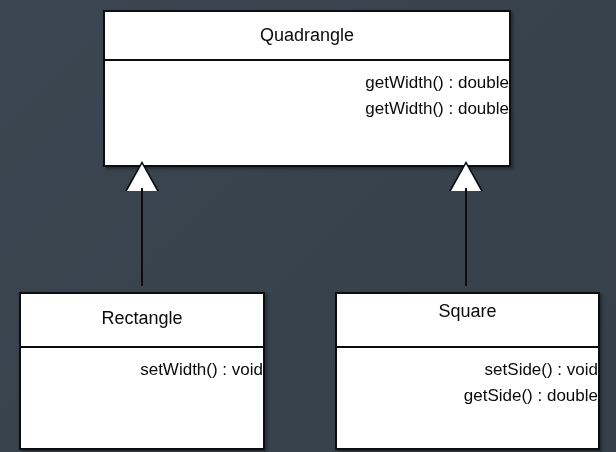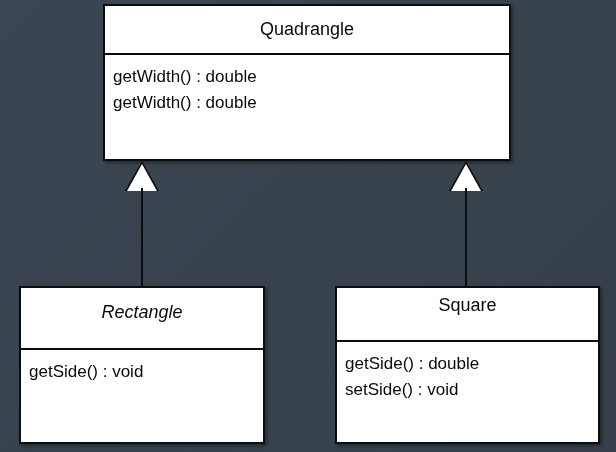--- a/index.html
+++ b/index.html
@@ -21,20 +21,21 @@
     overflow: hidden;
   }
 
   
   .uml-class {
     position: absolute;
     background: #ffffff;
     border: 2px solid #0b0d0f;
     box-sizing: border-box;
     box-shadow: 2px 2px 3px rgba(0,0,0,0.38);
+    margin-top: 6px;
   }
   .uml-title {
     text-align: center;
     color: #0a0a0a;
     font-size: 18px;
     line-height: 1;
     white-space: nowrap;
     box-sizing: border-box;
   }
   .uml-divider {
@@ -45,39 +46,39 @@
   }
   .uml-members {
     box-sizing: border-box;
     padding: 9px 0 0 8px;
   }
   .uml-member {
     color: #0a0a0a;
     font-size: 17px;
     line-height: 26px;
     white-space: nowrap;
-    text-align: left;
+    text-align: right;
   }
 
   
   #class-quadrangle {
     left: 103px;
     top: 4px;
     width: 408px;
     height: 157px;
   }
   #class-quadrangle .uml-title { padding-top: 14px; height: 47px; }
 
   #class-rectangle {
     left: 19px;
     top: 286px;
     width: 246px;
     height: 158px;
   }
-  #class-rectangle .uml-title { padding-top: 15px; height: 60px; font-style: italic; }
+  #class-rectangle .uml-title { padding-top: 15px; height: 52px; }
 
   #class-square {
     left: 335px;
     top: 286px;
     width: 265px;
     height: 158px;
   }
   #class-square .uml-title { padding-top: 8px; height: 52px; }
 
   
@@ -138,26 +139,26 @@
   <div class="connector">
     <div class="connector-arrow-outline" id="conn-right-arrow-outline"></div>
     <div class="connector-arrow" id="conn-right-arrow"></div>
     <div class="connector-line" id="conn-right-line"></div>
   </div>
 
   <div class="uml-class" id="class-rectangle">
     <div class="uml-title">Rectangle</div>
     <div class="uml-divider"></div>
     <div class="uml-members">
-      <div class="uml-member">getSide() : void</div>
+      <div class="uml-member">setWidth() : void</div>
     </div>
   </div>
 
   <div class="uml-class" id="class-square">
     <div class="uml-title">Square</div>
     <div class="uml-divider"></div>
     <div class="uml-members">
+      <div class="uml-member">setSide() : void</div>
       <div class="uml-member">getSide() : double</div>
-      <div class="uml-member">setSide() : void</div>
     </div>
   </div>
 
 </div>
 
 </body></html>

